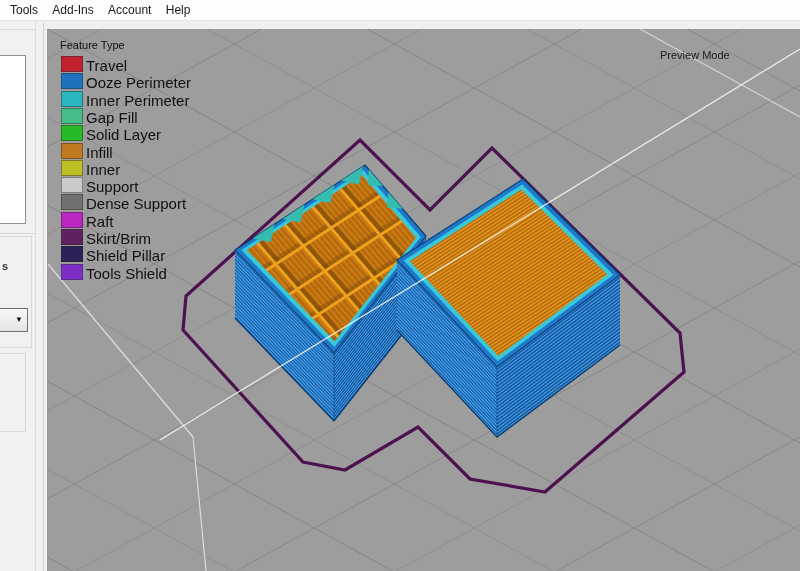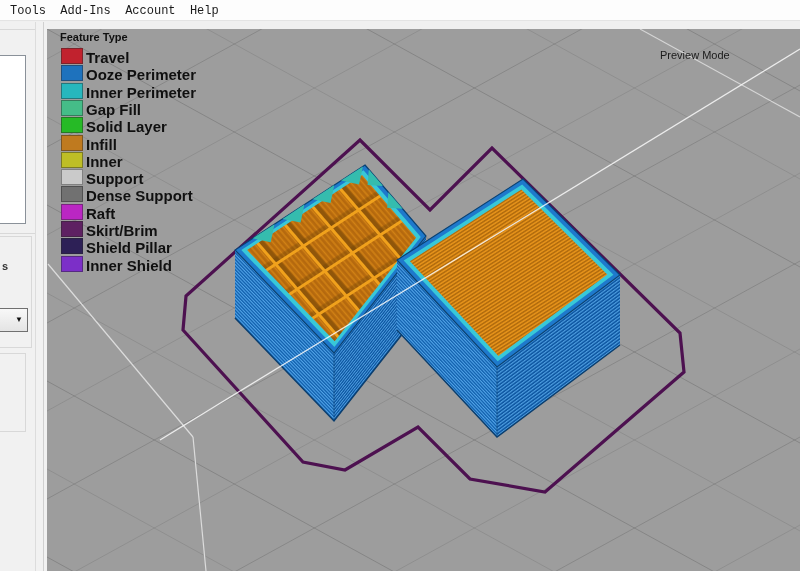--- a/index.html
+++ b/index.html
@@ -9,21 +9,21 @@
     font-family:"Liberation Sans", sans-serif;
     -webkit-font-smoothing:antialiased;
   }
   
   .menubar{
     position:absolute;left:0;top:0;width:800px;height:21px;
     background:#fdfdfd;border-bottom:1px solid #e4e4e4;
     padding-left:10px;box-sizing:border-box;
     font-size:12px;color:#1a1a1a;line-height:21px;
   }
-  .menu-item{display:inline-block;margin-right:11px;cursor:default;font-family:Liberation Mono, monospace;}
+  .menu-item{display:inline-block;margin-right:11px;cursor:default;}
   
   .sidebar{
     position:absolute;left:0;top:22px;width:47px;height:549px;
     background:#f1f1f1;overflow:hidden;
   }
   .sidebar .vline{position:absolute;top:0;bottom:0;width:1px;background:#dcdcdc;}
   .groupbox{position:absolute;border:1px solid #d8d8d8;background:transparent;}
   .listbox{
     position:absolute;left:-12px;top:33px;width:36px;height:167px;
     background:#ffffff;border:1px solid #8a9199;
@@ -39,21 +39,21 @@
   }
   
   .viewport{
     position:absolute;left:47px;top:29px;width:753px;height:542px;
     background:#9d9d9d;overflow:hidden;
   }
   .viewport svg{position:absolute;left:0;top:0;}
   .mode-label{
     position:absolute;left:613px;top:20px;font-size:11px;color:#1a1a1a;
   }
-  .legend{position:absolute;left:13px;top:2px;width:150px;font-weight:bold;}
+  .legend{position:absolute;left:13px;top:10px;width:150px;}
   .legend-title{font-size:11px;color:#101010;margin-bottom:4px;}
   .legend-row{position:absolute;left:0;height:16px;}
   .legend-swatch{
     position:absolute;left:1px;top:0;width:20px;height:14px;
     border:1px solid rgba(40,40,40,0.45);box-sizing:content-box;
   }
   .legend-label{
     position:absolute;left:26px;top:1px;font-size:15px;color:#101010;white-space:nowrap;
   }
 </style>
@@ -221,18 +221,18 @@
         <div class="legend-row" style="top: 190px;">
           <span class="legend-swatch" style="background: rgb(94, 33, 98);"></span>
           <span class="legend-label">Skirt/Brim</span>
         </div>
         <div class="legend-row" style="top: 207.3px;">
           <span class="legend-swatch" style="background: rgb(45, 32, 86);"></span>
           <span class="legend-label">Shield Pillar</span>
         </div>
         <div class="legend-row" style="top: 224.6px;">
           <span class="legend-swatch" style="background: rgb(124, 47, 200);"></span>
-          <span class="legend-label">Inner Shield</span>
+          <span class="legend-label">Tools Shield</span>
         </div>
       </div>
   </div>
   <div class="mode-label">Preview Mode</div>
 </div>
 
 </body></html>

